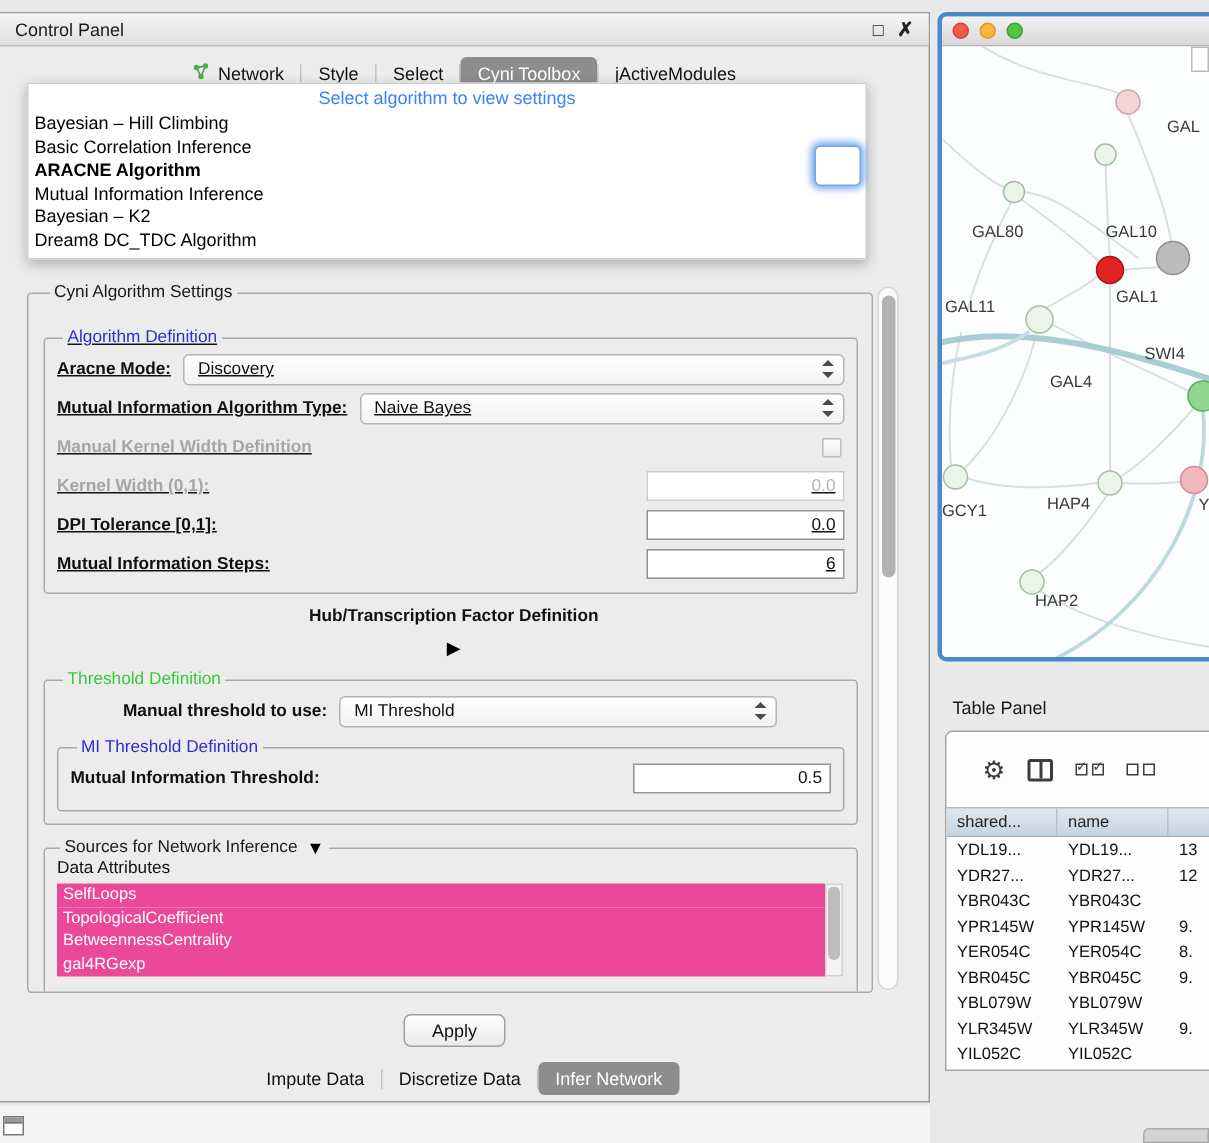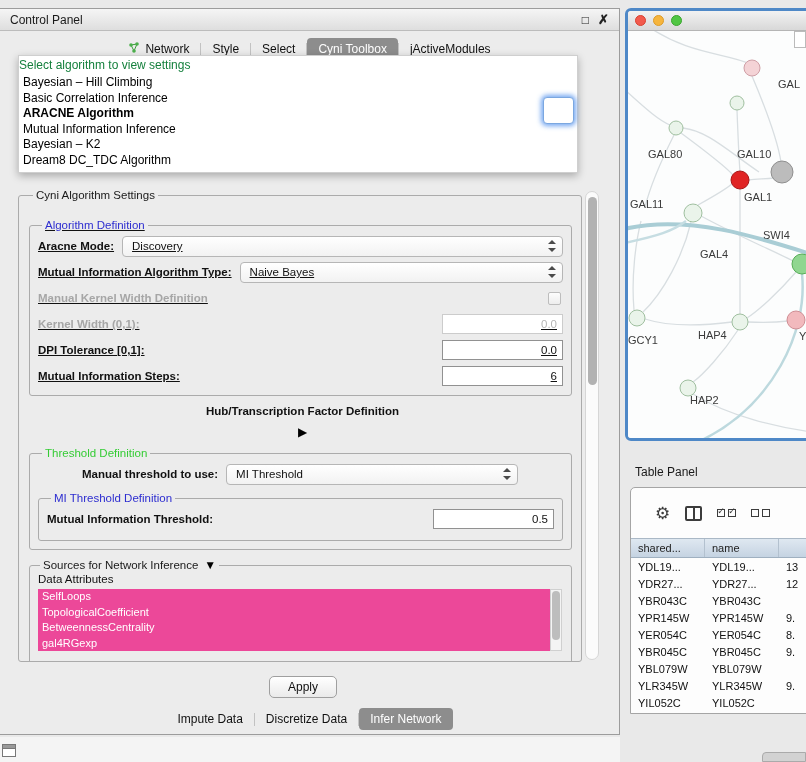--- a/index.html
+++ b/index.html
@@ -15,21 +15,21 @@
 
   .cp-tabs { position:absolute; left:0; width:100%; display:flex; justify-content:center; align-items:center; }
   .cp-tabs.top { top:28px; height:24px; }
   .cp-tabs.bottom { top:698px; height:24px;text-align:right; }
   .cp-tab { display:flex; align-items:center; gap:5px; font-size:12px; color:#111; padding:4px 11px; border-radius:4px; white-space:nowrap; }
   .cp-tab.selected { background:#8d8d8d; color:#fff; }
   .cp-tab-sep { width:1px; height:13px; background:#c2c2c2; }
 
   
   .algo-popup { position:absolute; left:18px; top:46px; width:560px; height:118px; background:#fff; border:1px solid #cfcfcf; box-shadow:0 3px 8px rgba(0,0,0,.28); z-index:5; overflow:hidden; }
-  .algo-placeholder { color:#15803d; font-size:12px; padding:2px 0 3px; }
+  .algo-placeholder { text-align:center; color:#3b82f6; font-size:12px; padding:2px 0 3px; }
   .algo-item { font-size:12px; color:#000; padding:0 4px; line-height:15.5px; height:15.5px; }
   .algo-item.selected { font-weight:bold; }
   .focus-spinner { position:absolute; left:543px; top:88px; width:31px; height:27px; background:#fff; border:1px solid #7ba7e0; border-radius:4px; box-shadow:0 0 5px 2px rgba(92,152,238,.85); z-index:6; }
 
   
   .settings-scroll { position:absolute; left:18px; top:180px; width:582px; height:473px; }
   fieldset { border:1px solid #ababab; border-radius:3px; }
   legend { font-size:11.5px; padding:0 3px; margin-left:4px; color:#1a1a1a; }
   .fs-outer { position:absolute; left:0; top:0; width:564px; height:473px; padding:6px 9px 4px 10px; overflow:hidden; }
   .vscroll { position:absolute; left:567px; top:2px; width:14px; height:469px; background:#fbfbfb; border:1px solid #d6d6d6; border-radius:7px; }
@@ -41,21 +41,21 @@
   .lbl { font-size:11.5px; font-weight:bold; color:#111; white-space:nowrap; }
   .lbl.disabled { color:#a6a6a6; }
   .spacer { flex:1; }
   .mac-select { flex:1; height:21px; margin-left:8px; background:linear-gradient(#ffffff,#f2f2f2); border:1px solid #b6b6b6; border-radius:4px; display:flex; align-items:center; font-size:11.5px; color:#111; padding:0 20px 0 9px; position:relative; }
   .mac-select.fixed { flex:none; width:292px; }
   .updown { position:absolute; right:6px; top:50%; margin-top:-6px; width:8px; height:12px; }
   .updown i { position:absolute; left:0; width:0; height:0; border-left:4px solid transparent; border-right:4px solid transparent; }
   .updown i.up { top:0; border-bottom:4.5px solid #4a4a4a; }
   .updown i.dn { bottom:0; border-top:4.5px solid #4a4a4a; }
   .checkbox { width:13px; height:13px; border:1px solid #bdbdbd; border-radius:2px; background:linear-gradient(#fdfdfd,#ededed); margin-right:2px; }
-  .tfield { width:121px; height:20px; border:1px solid #919191; background:#fff; font-size:11.5px; color:#111; display:flex; align-items:center; justify-content:flex-end; padding:0 5px; }
+  .tfield { width:132px; height:20px; border:1px solid #919191; background:#fff; font-size:11.5px; color:#111; display:flex; align-items:center; justify-content:flex-end; padding:0 5px; }
   .tfield.disabled { color:#b5b5b5; border-color:#cccccc; }
 
   .hub-row { display:flex; align-items:center; margin:9px 2px 9px 6px; gap:9px;flex-direction:column; }
   .tri { font-size:12px; color:#000; line-height:1; }
 
   .fs-threshold { margin-top:8px; padding:2px 8px 8px; }
   .fs-threshold > legend { color:#35cc35; }
   .row-indent { margin-left:44px; }
   .fs-mithresh { margin-top:5px; padding:2px 8px 8px; }
   .fs-mithresh > legend { color:#2d2dd0; }

